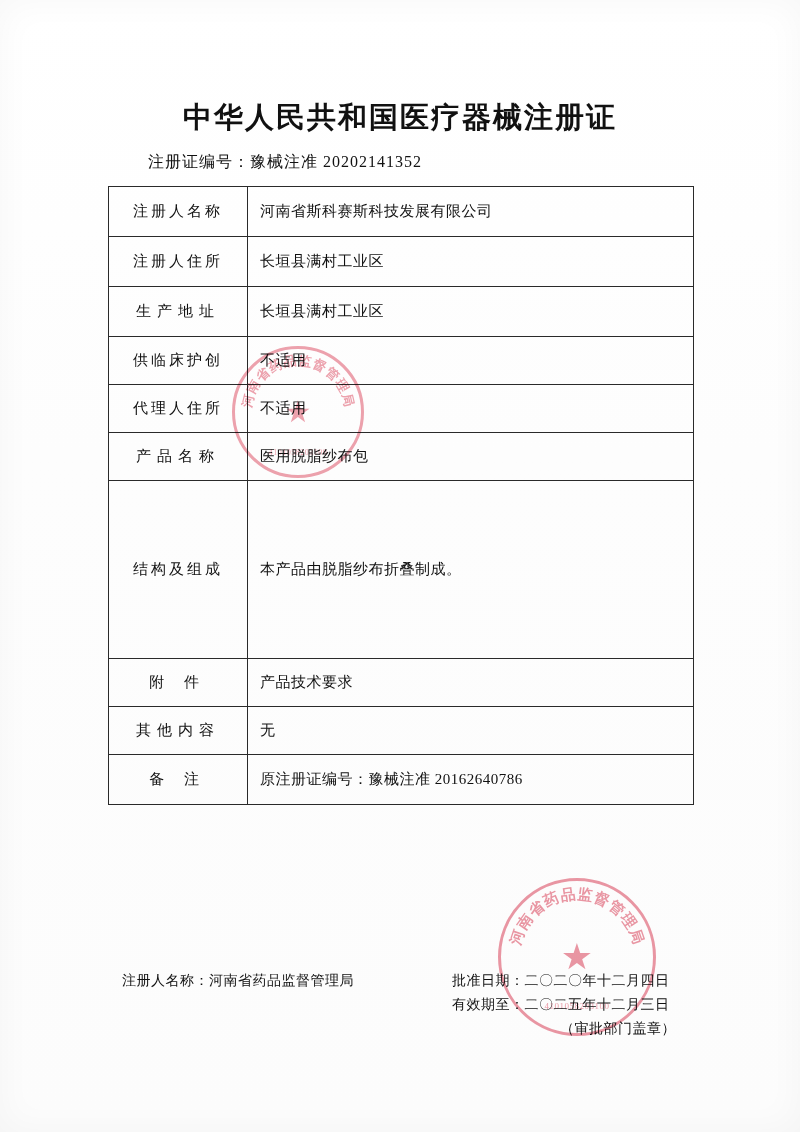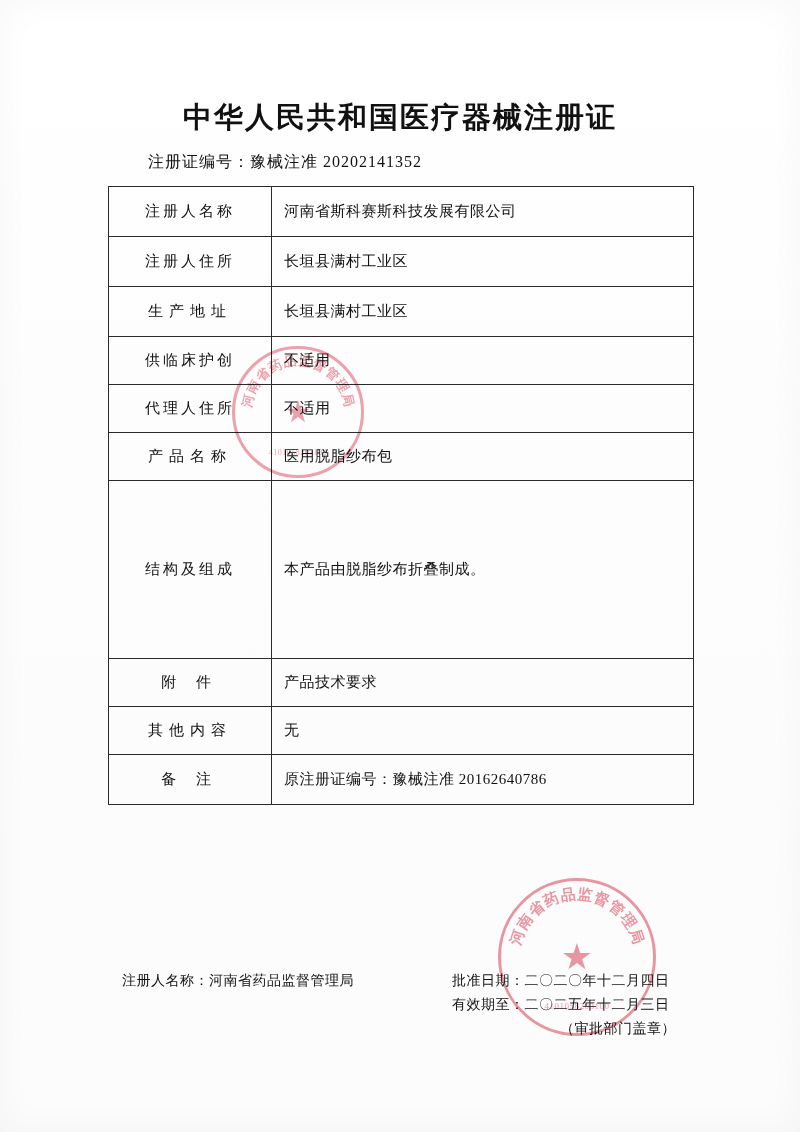--- a/index.html
+++ b/index.html
@@ -63,21 +63,21 @@
   table.cert td {
     border: 1px solid #2a2a2a;
     font-size: 15px;
     color: #111;
     vertical-align: middle;
   }
   td.label {
     width: 130px;
     text-align: center;
     letter-spacing: 3px;
-    padding: 6px 16px;
+    padding: 6px 4px;
   }
   td.value {
     padding: 6px 16px 6px 12px;
     letter-spacing: 0.5px;
     line-height: 1.65;
   }
   .r-h1 { height: 50px; }
   .r-h2 { height: 48px; }
   .r-spec { height: 152px; }
   .r-struct { height: 178px; }

